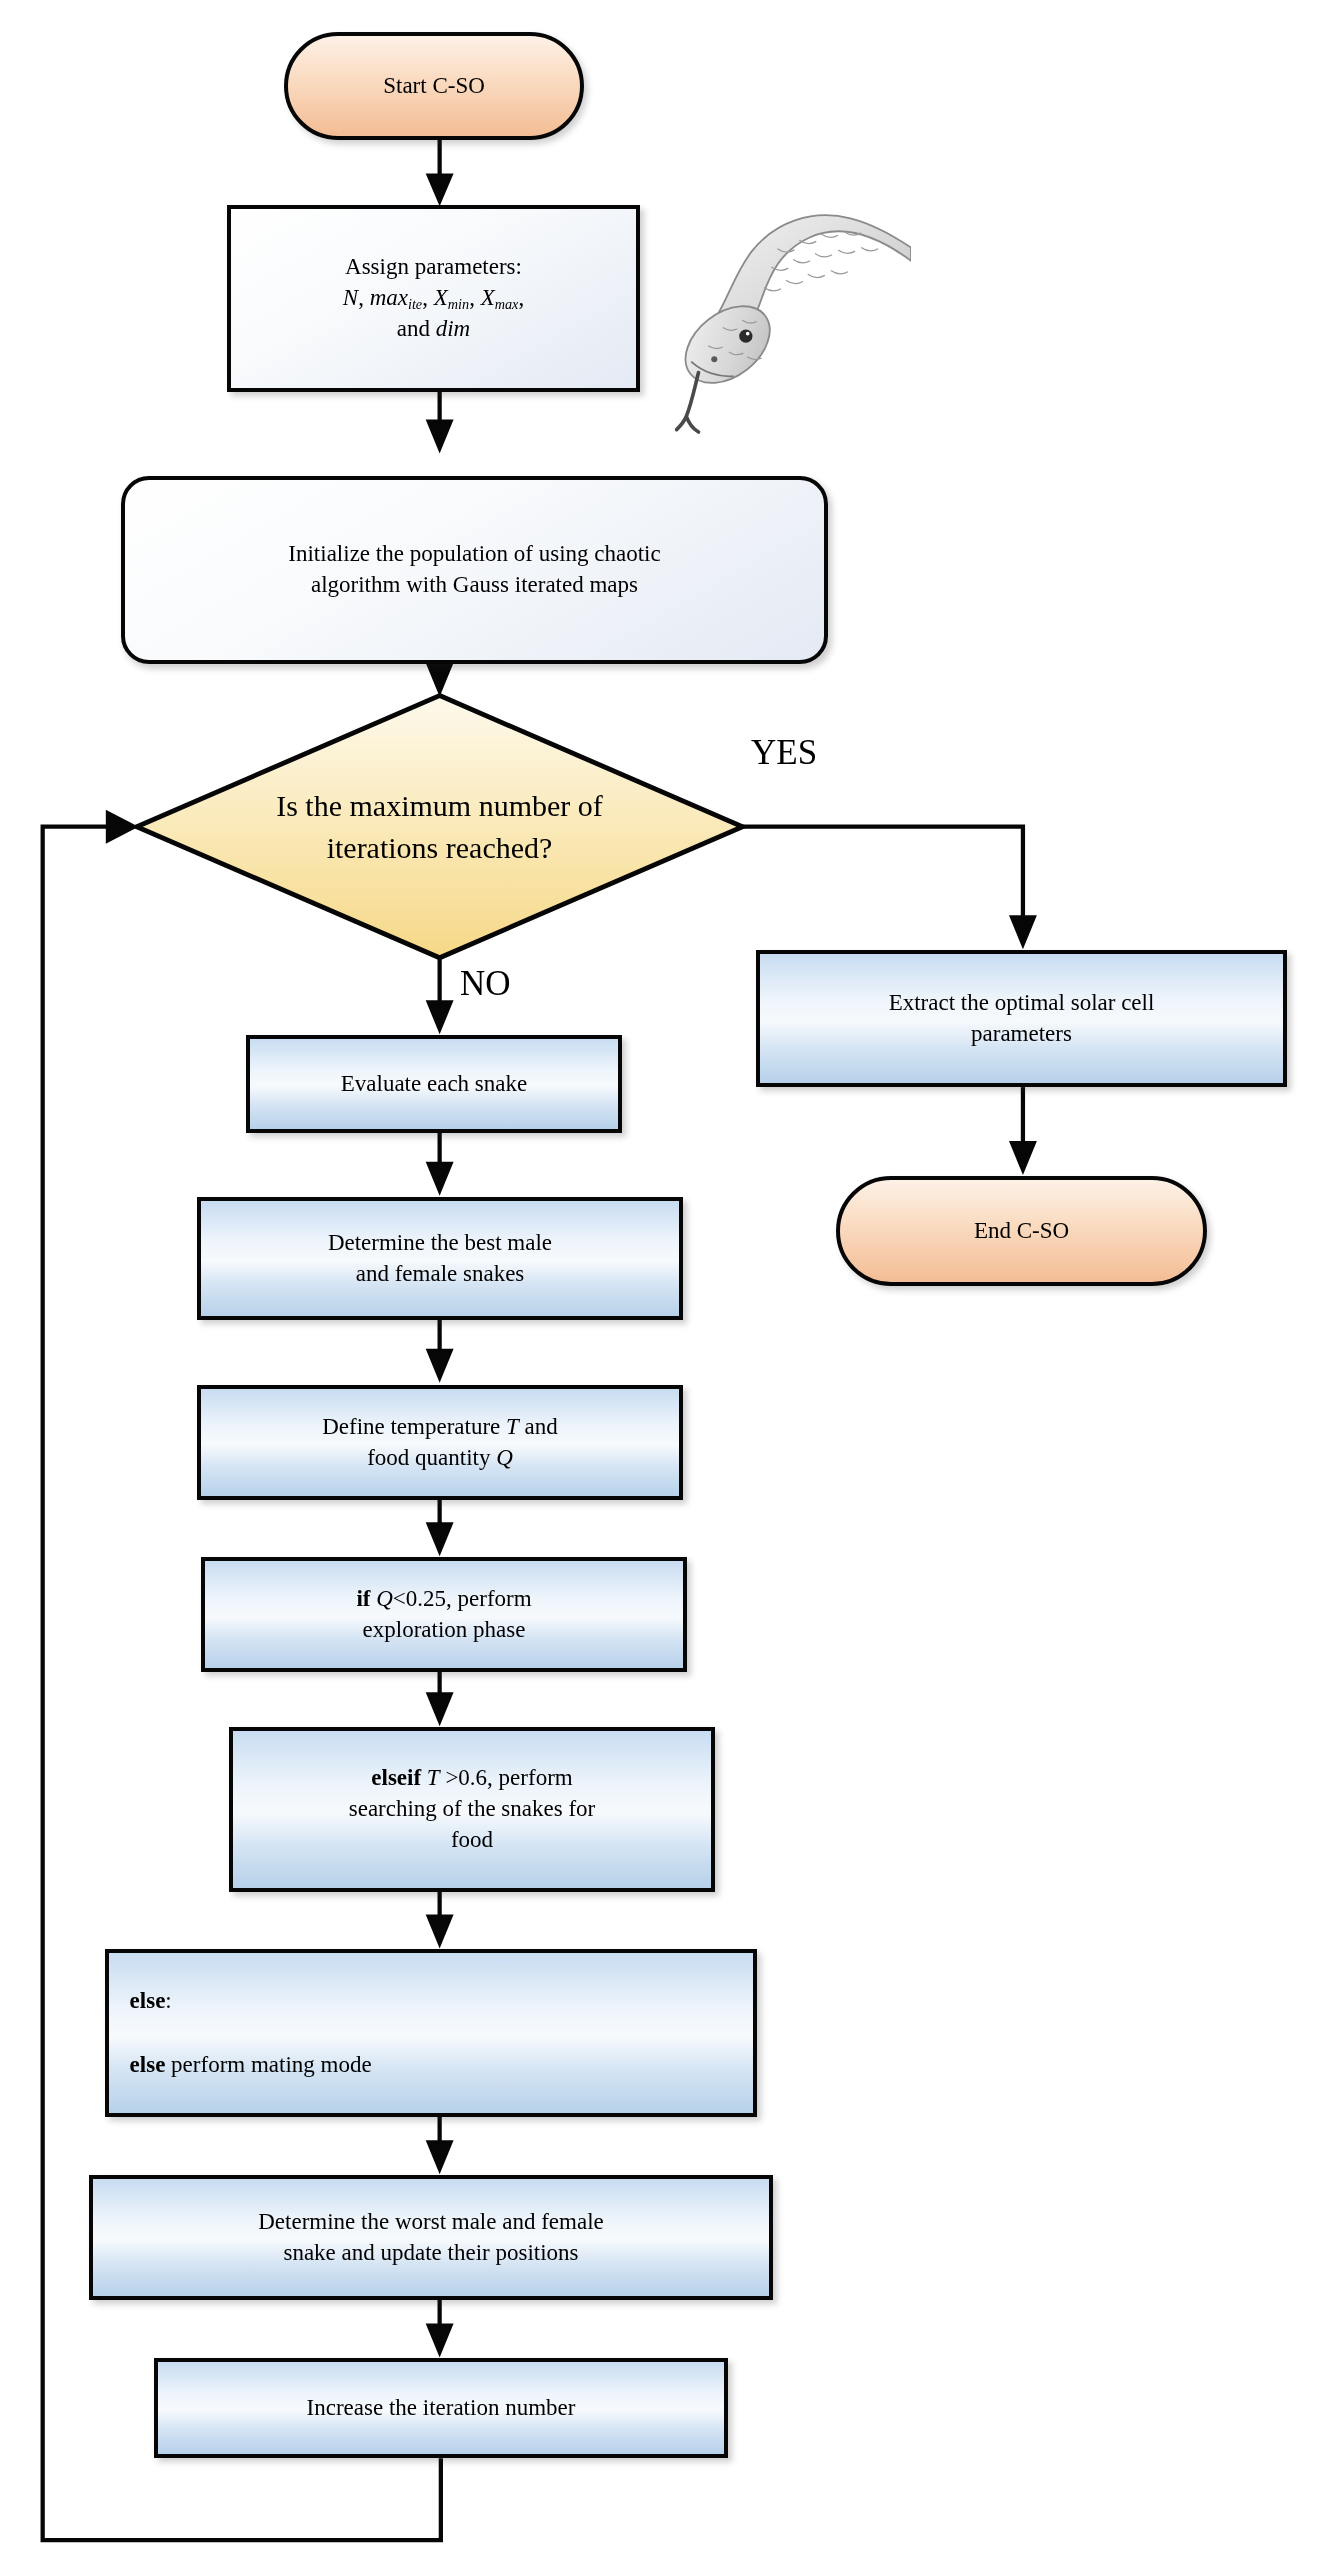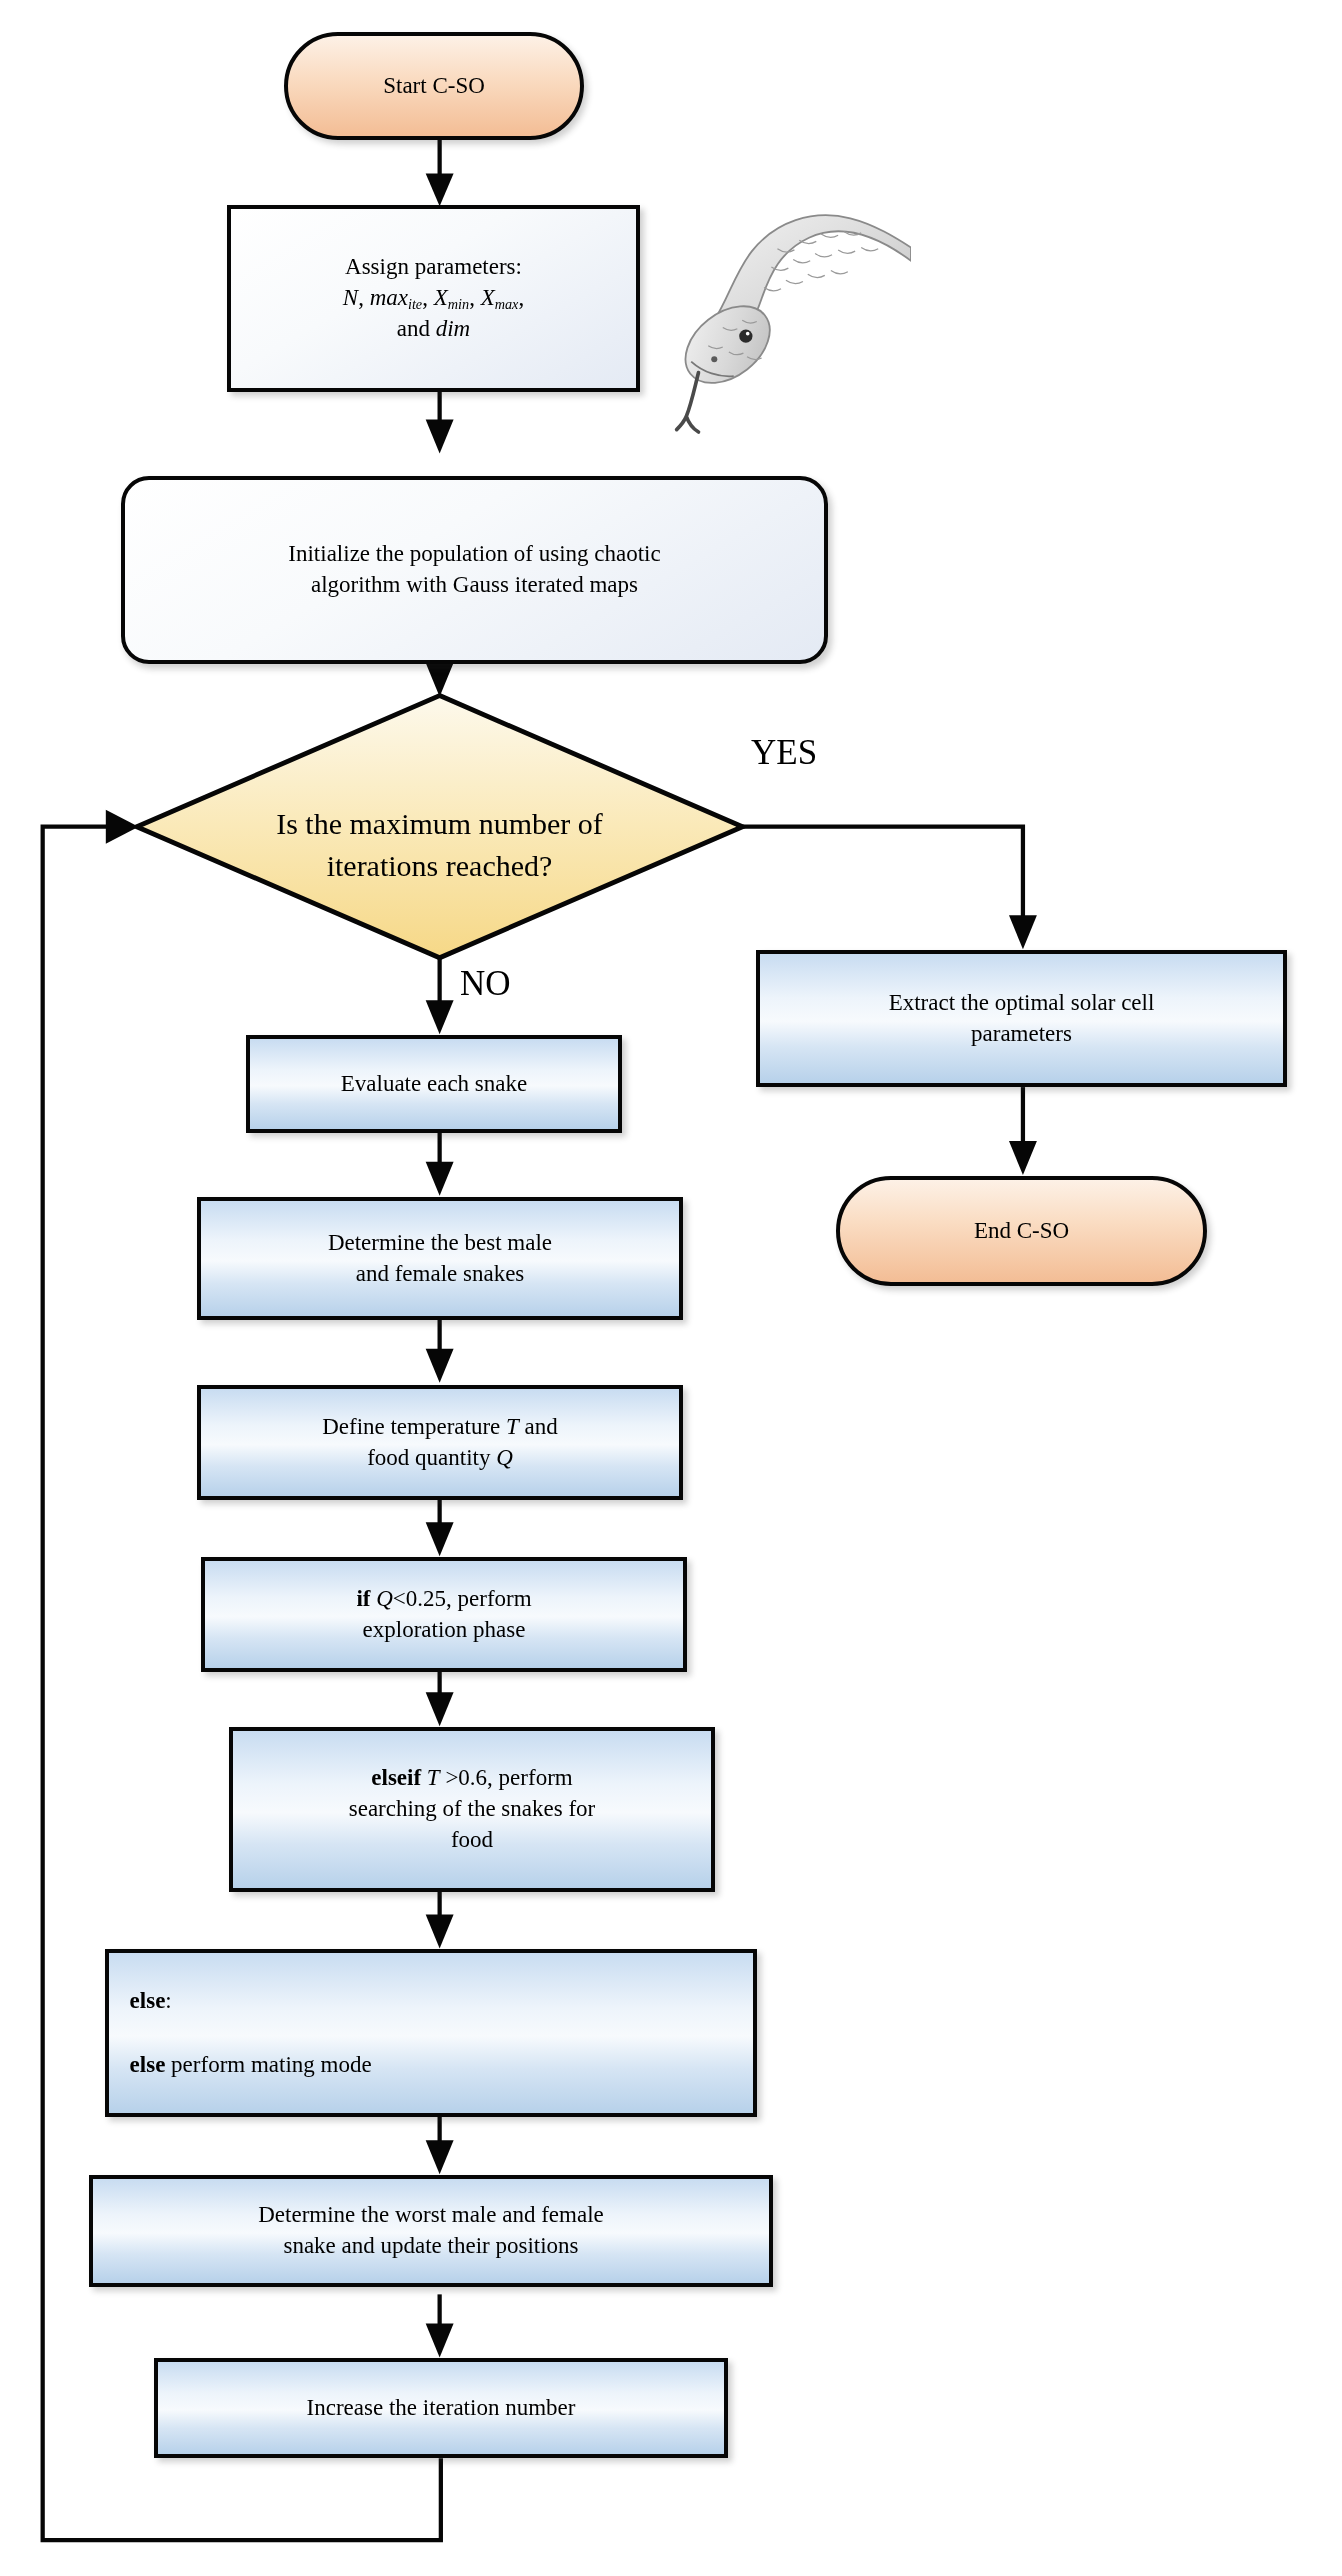--- a/index.html
+++ b/index.html
@@ -17,21 +17,21 @@
   .lightbox{background:linear-gradient(150deg,#ffffff 0%,#f8fafc 40%,#e4eaf4 100%);}
   .bluebox{background:linear-gradient(180deg,#c8dcf1 0%,#edf4fb 34%,#f7fafd 52%,#d6e5f4 72%,#b7d1ea 100%);}
   .leftalign{align-items:flex-start;text-align:left;padding-left:20.6px;gap:33px;}
 
   .b{font-weight:bold;}
   .i{font-style:italic;}
   .sb{font-size:0.62em;vertical-align:-0.28em;}
 
   .floatlabel{position:absolute;font-size:35px;font-weight:400;}
 
-  #diamond-text{position:absolute;left:227px;top:769px;width:425px;height:152px;
+  #diamond-text{position:absolute;left:227px;top:751px;width:425px;height:152px;
         display:flex;flex-direction:column;justify-content:center;align-items:center;
         text-align:center;font-size:30px;line-height:1.4;}
 
   #snake{position:absolute;left:656px;top:200px;width:255px;height:237px;}
 </style>
 </head>
 <body>
 
 <div id="canvas">
 
@@ -177,21 +177,21 @@
       <div class="ln"><span class="b">elseif </span><span class="i">T</span><span> &gt;0.6, perform</span></div>
       <div class="ln"><span>searching of the snakes for</span></div>
       <div class="ln"><span>food</span></div>
     </div>
 
   <div class="node bluebox leftalign" style="left:105px;top:1949px;width:652px;height:168px;">
       <div class="ln"><span class="b">else</span><span>:</span></div>
       <div class="ln"><span class="b">else</span><span> perform mating mode</span></div>
     </div>
 
-  <div class="node bluebox" style="left:89px;top:2175px;width:684px;height:112px;justify-content:center;">
+  <div class="node bluebox" style="left:89px;top:2175px;width:684px;height:125px;justify-content:center;">
       <div class="ln"><span>Determine the worst male and female</span></div>
       <div class="ln"><span>snake and update their positions</span></div>
     </div>
 
   <div class="node bluebox" style="left:154px;top:2358px;width:574px;height:100px;">
       <div class="ln"><span>Increase the iteration number</span></div>
     </div>
 
 </div>
 

